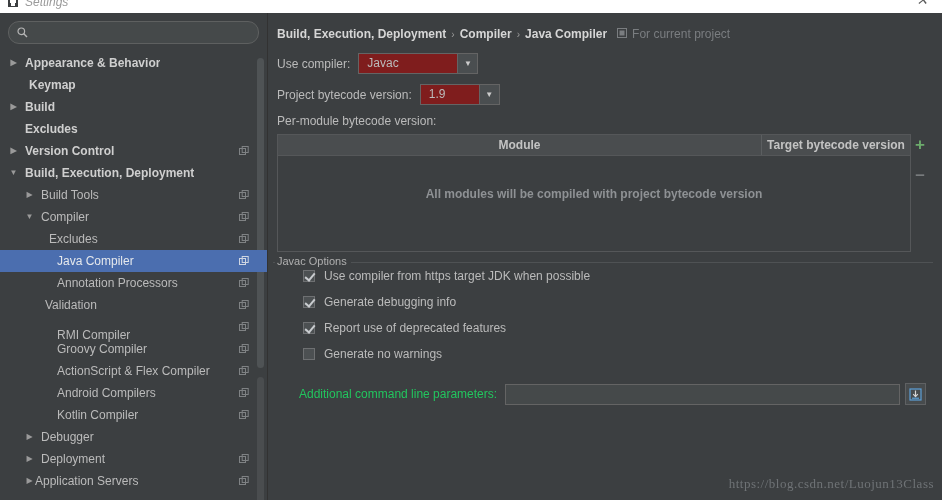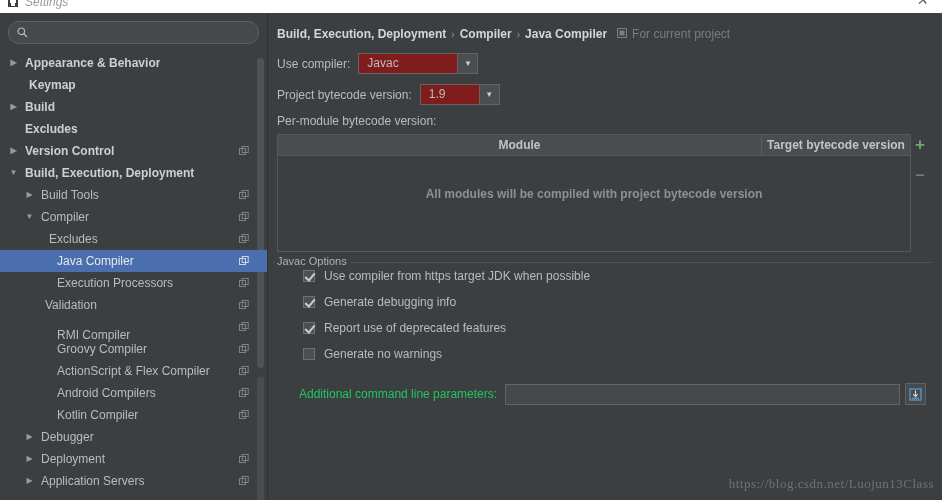--- a/index.html
+++ b/index.html
@@ -441,21 +441,21 @@
         <div class="tree-row selected" style="padding-left: 40px;">
           <span class="arrow none">▶</span>
           <span class="tree-label" style="margin-left: 6px;">Java Compiler</span>
           <span class="tree-badge"><svg width="10" height="10" viewBox="0 0 10 10">
               <rect x="0.5" y="2.5" width="6" height="6" fill="none" stroke="#e5e8ec" stroke-width="1"></rect>
               <rect x="3.2" y="0.5" width="6" height="6" fill="none" stroke="#e5e8ec" stroke-width="1"></rect>
             </svg></span>
         </div>
         <div class="tree-row" style="padding-left: 40px;">
           <span class="arrow none">▶</span>
-          <span class="tree-label" style="margin-left: 6px;">Execution Processors</span>
+          <span class="tree-label" style="margin-left: 6px;">Annotation Processors</span>
           <span class="tree-badge"><svg width="10" height="10" viewBox="0 0 10 10">
               <rect x="0.5" y="2.5" width="6" height="6" fill="none" stroke="#8b8e90" stroke-width="1"></rect>
               <rect x="3.2" y="0.5" width="6" height="6" fill="none" stroke="#8b8e90" stroke-width="1"></rect>
             </svg></span>
         </div>
         <div class="tree-row" style="padding-left: 28px;">
           <span class="arrow none">▶</span>
           <span class="tree-label" style="margin-left: 6px;">Validation</span>
           <span class="tree-badge"><svg width="10" height="10" viewBox="0 0 10 10">
               <rect x="0.5" y="2.5" width="6" height="6" fill="none" stroke="#8b8e90" stroke-width="1"></rect>
@@ -509,21 +509,21 @@
         <div class="tree-row" style="padding-left: 24px;">
           <span class="arrow">▶</span>
           <span class="tree-label" style="margin-left: 6px;">Deployment</span>
           <span class="tree-badge"><svg width="10" height="10" viewBox="0 0 10 10">
               <rect x="0.5" y="2.5" width="6" height="6" fill="none" stroke="#8b8e90" stroke-width="1"></rect>
               <rect x="3.2" y="0.5" width="6" height="6" fill="none" stroke="#8b8e90" stroke-width="1"></rect>
             </svg></span>
         </div>
         <div class="tree-row" style="padding-left: 24px;">
           <span class="arrow">▶</span>
-          <span class="tree-label" style="margin-left: 6px;">Application Servers</span>
+          <span class="tree-label" style="">Application Servers</span>
           <span class="tree-badge"><svg width="10" height="10" viewBox="0 0 10 10">
               <rect x="0.5" y="2.5" width="6" height="6" fill="none" stroke="#8b8e90" stroke-width="1"></rect>
               <rect x="3.2" y="0.5" width="6" height="6" fill="none" stroke="#8b8e90" stroke-width="1"></rect>
             </svg></span>
         </div>
       </div>
   </div>
 
   <div class="content">
 

